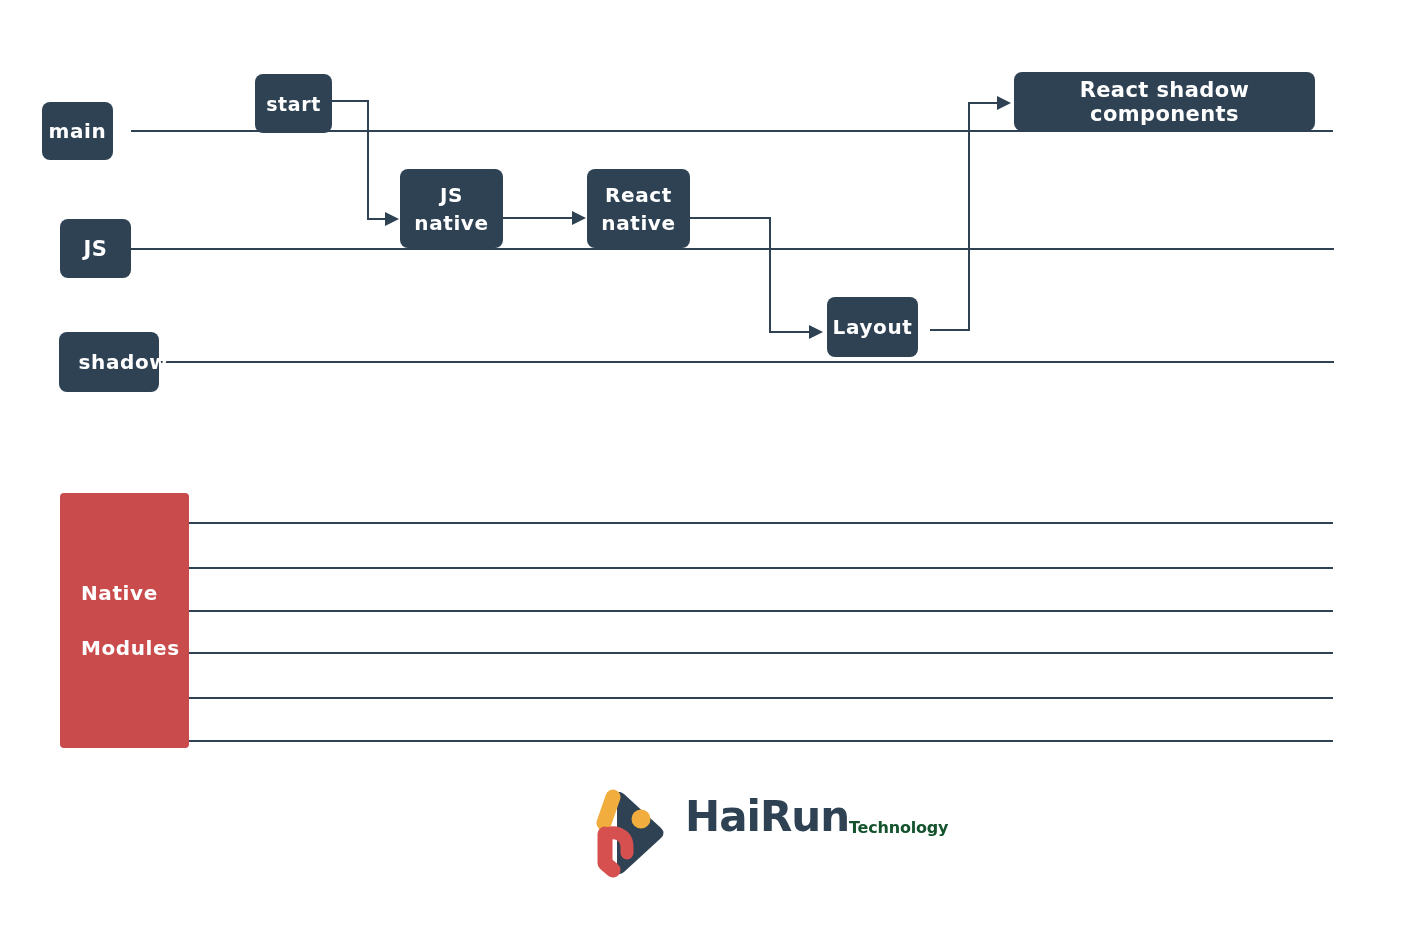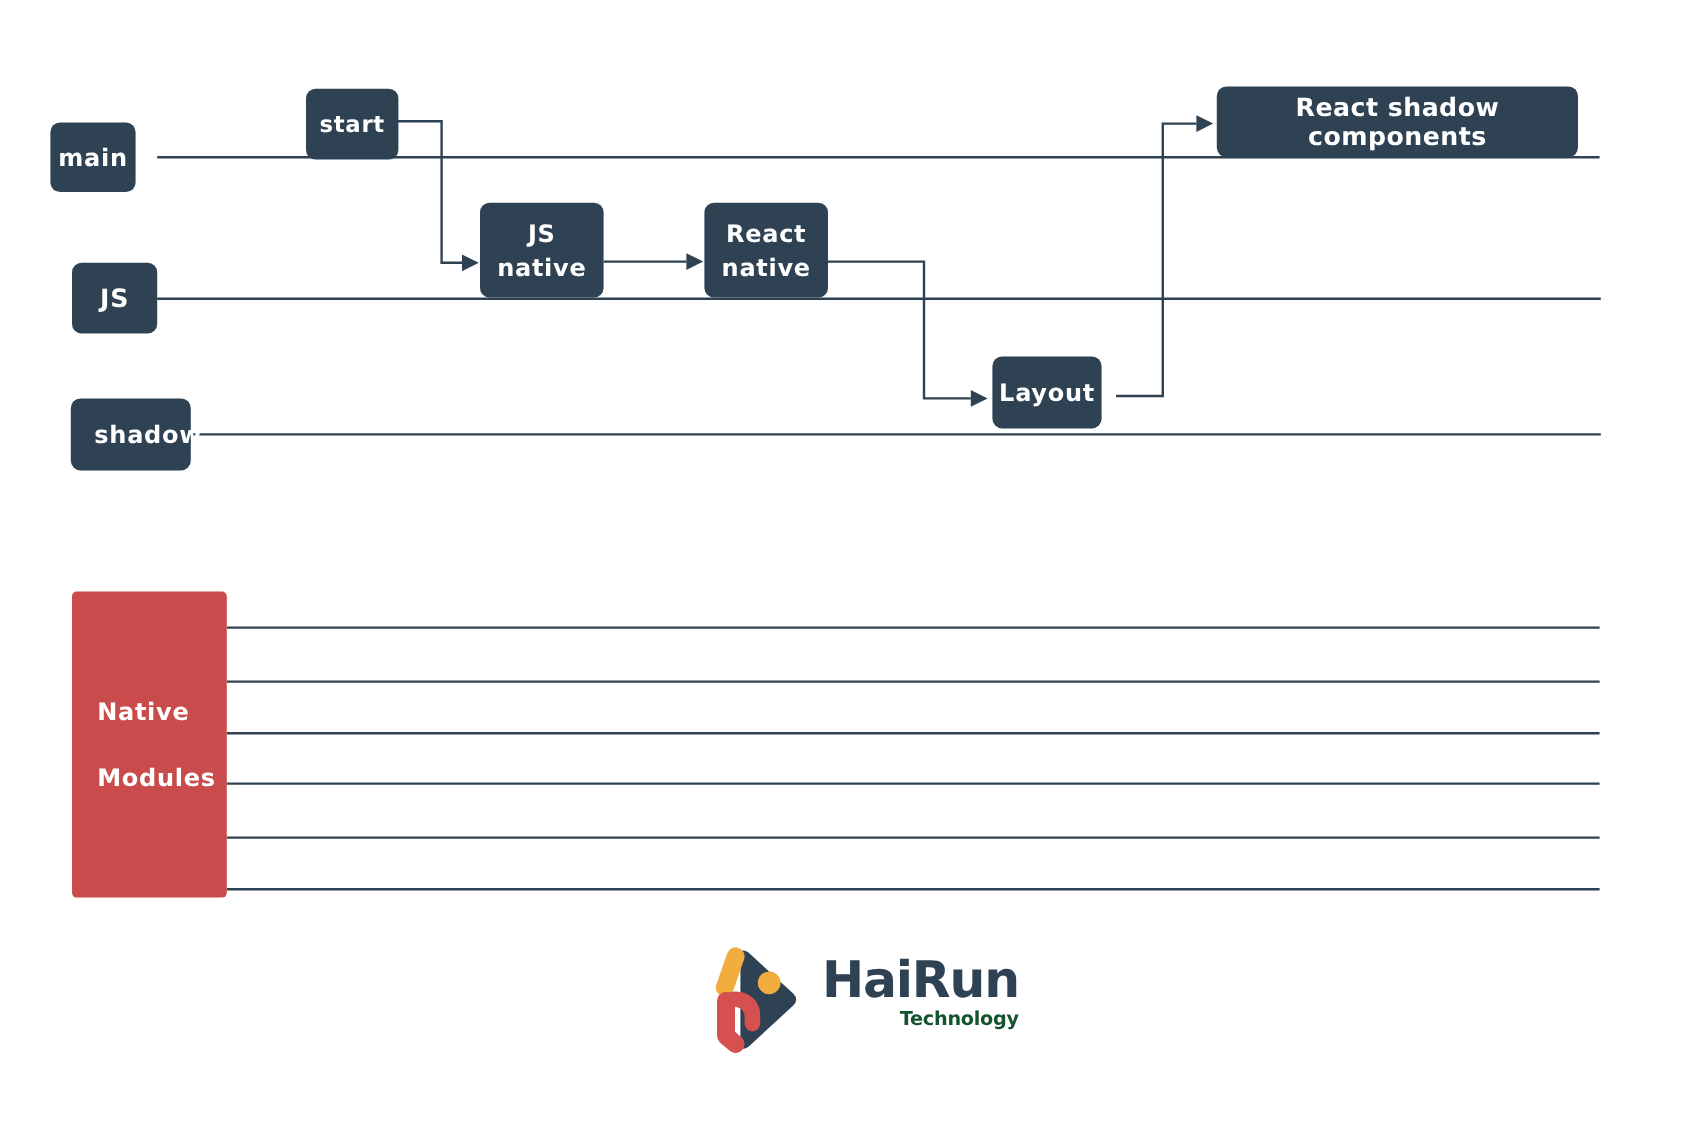--- a/index.html
+++ b/index.html
@@ -26,21 +26,21 @@
     left:60px; top:493px; width:129px; height:255px;
     background:#c94b4b; border-radius:4px;
     align-items:flex-start; justify-content:center;
     padding-left:21px; text-align:left; font-size:20px; line-height:27px;gap:28px;
   }
   .logo{
     position:absolute;left:595px;top:785px;
     display:flex;flex-direction:row;align-items:flex-start;
   }
   .logo-text{
-    display:flex;flex-direction:column;align-items:flex-end;
+    display:flex;align-items:flex-end;
     margin-left:18px;padding-top:12px;color:#2e4254;
   }
   .logo-brand{
     font-size:42px;font-weight:700;letter-spacing:-1px;line-height:40px;color:#2e4254;
   }
   .logo-sub{
     font-size:16px;font-weight:600;letter-spacing:-0.2px;margin-top:2px;color:#14532d;
   }
 </style>
 </head>

